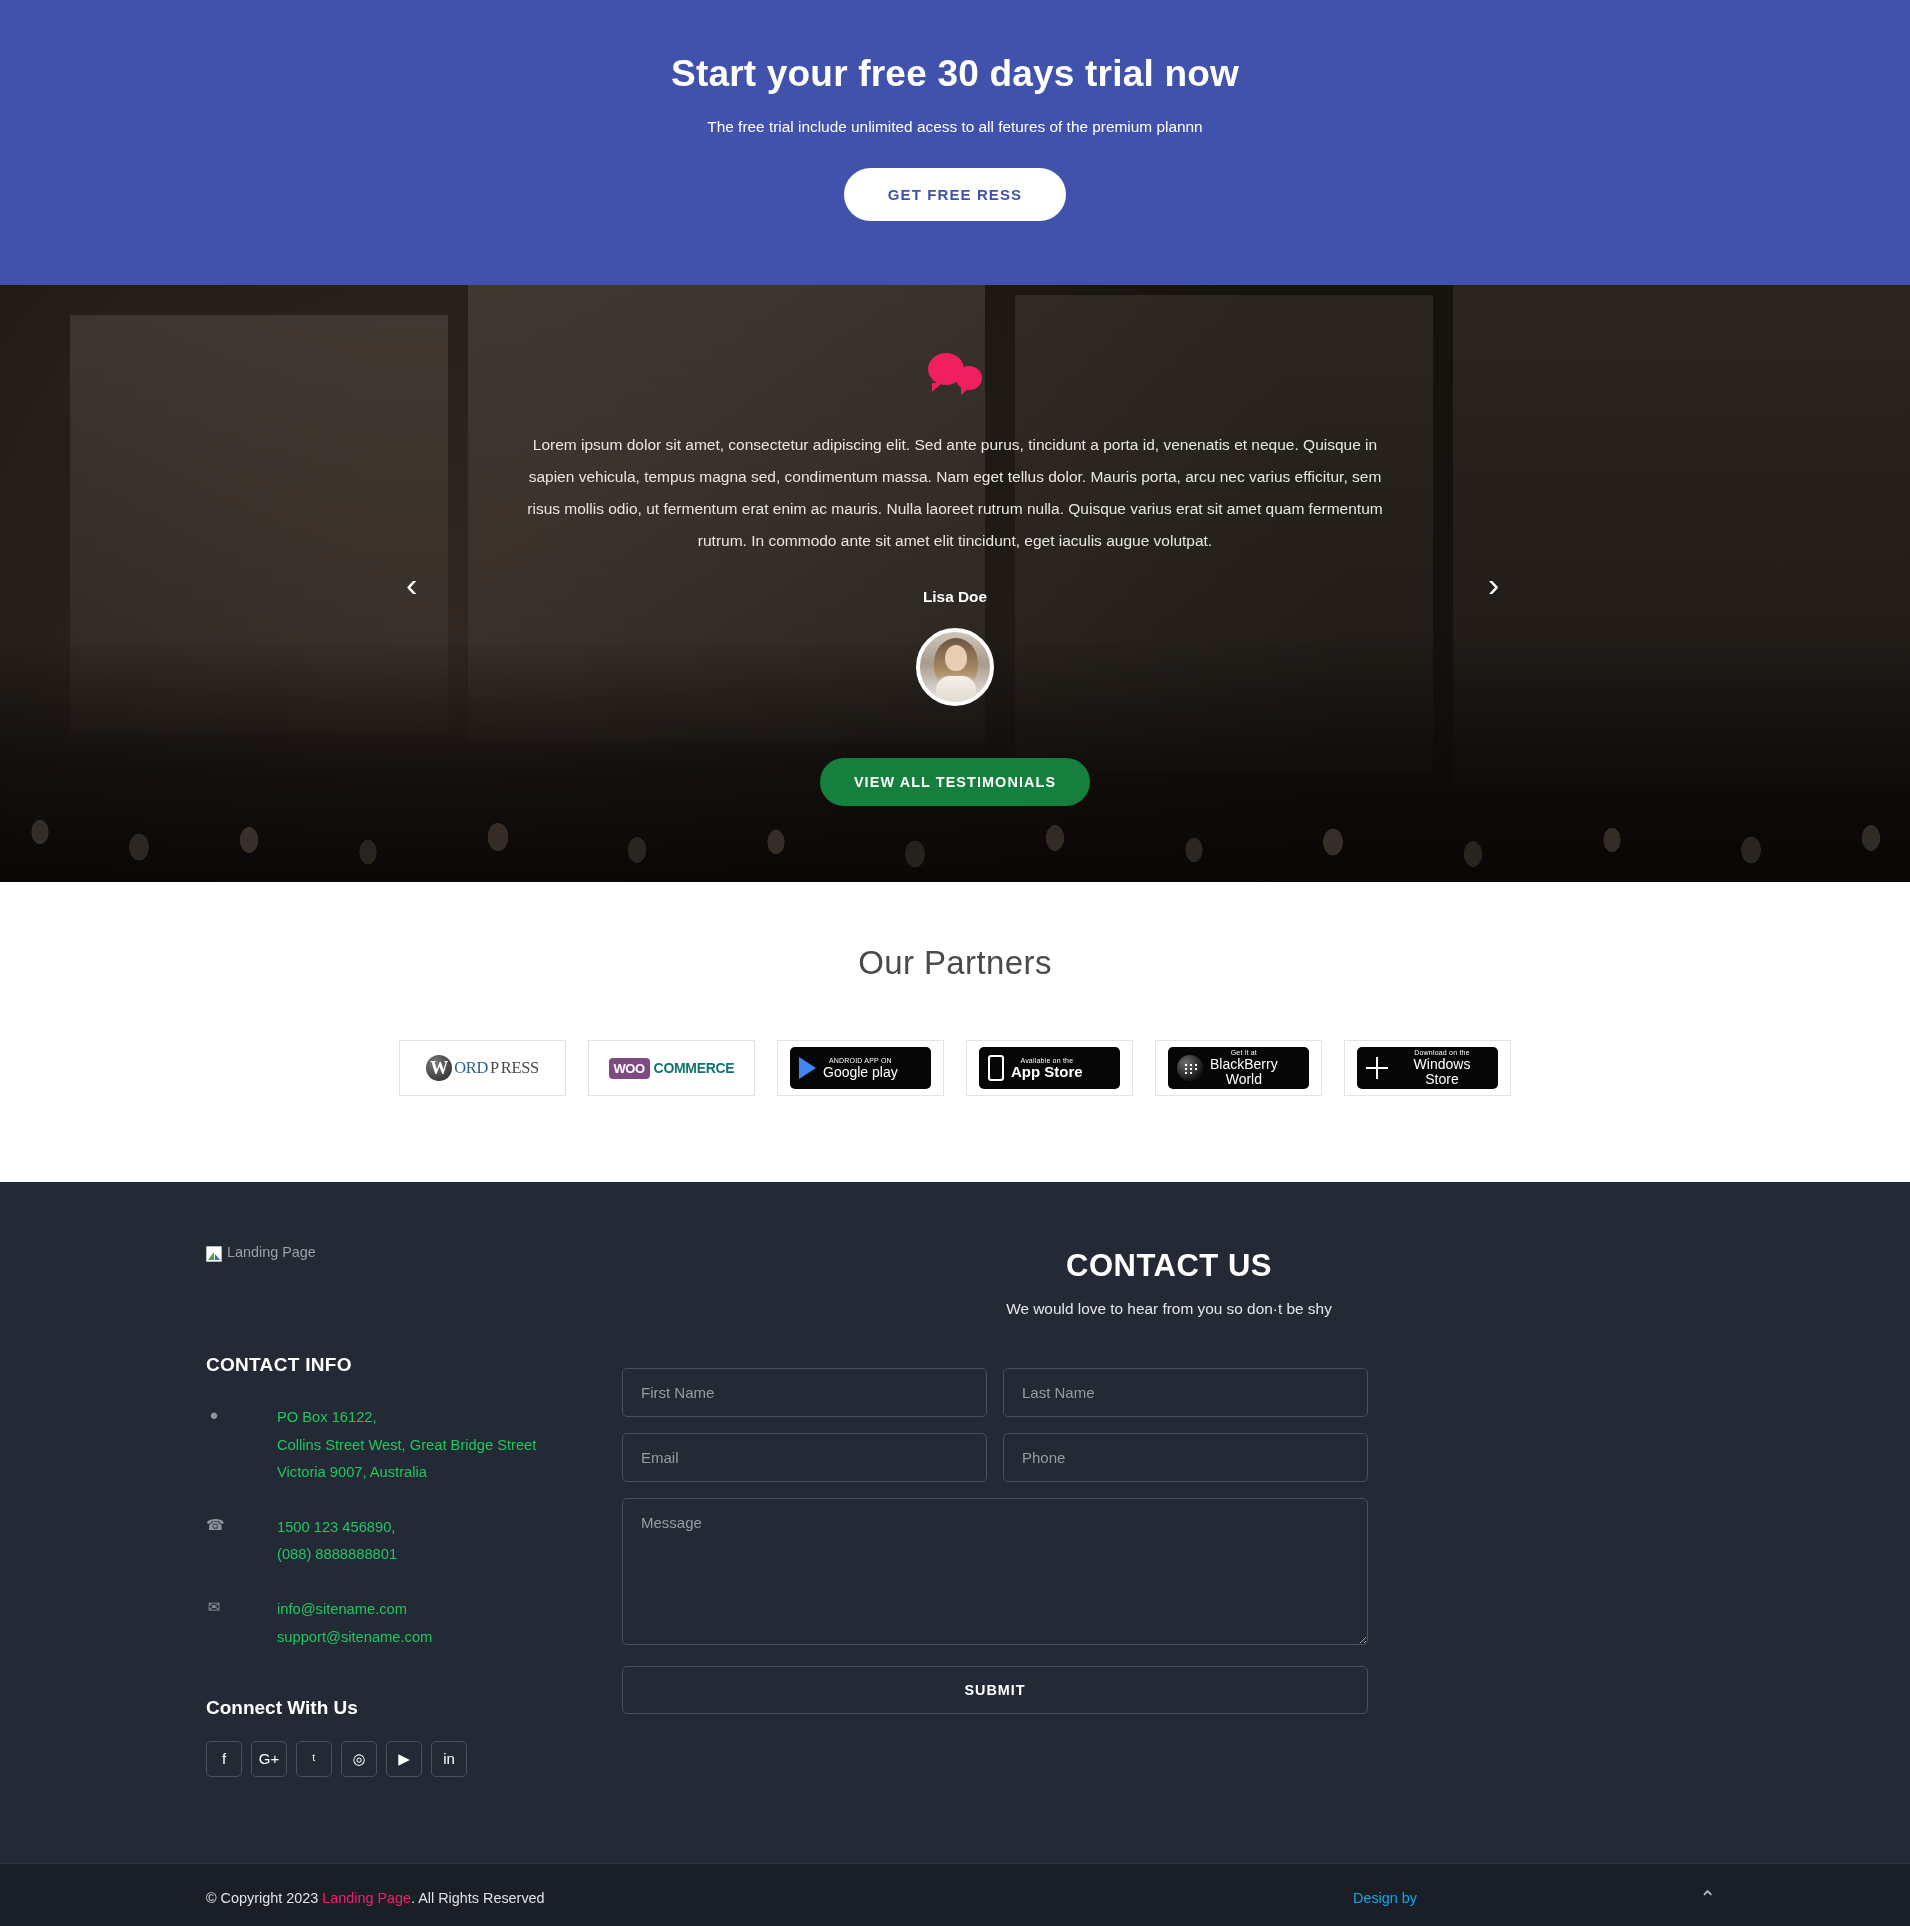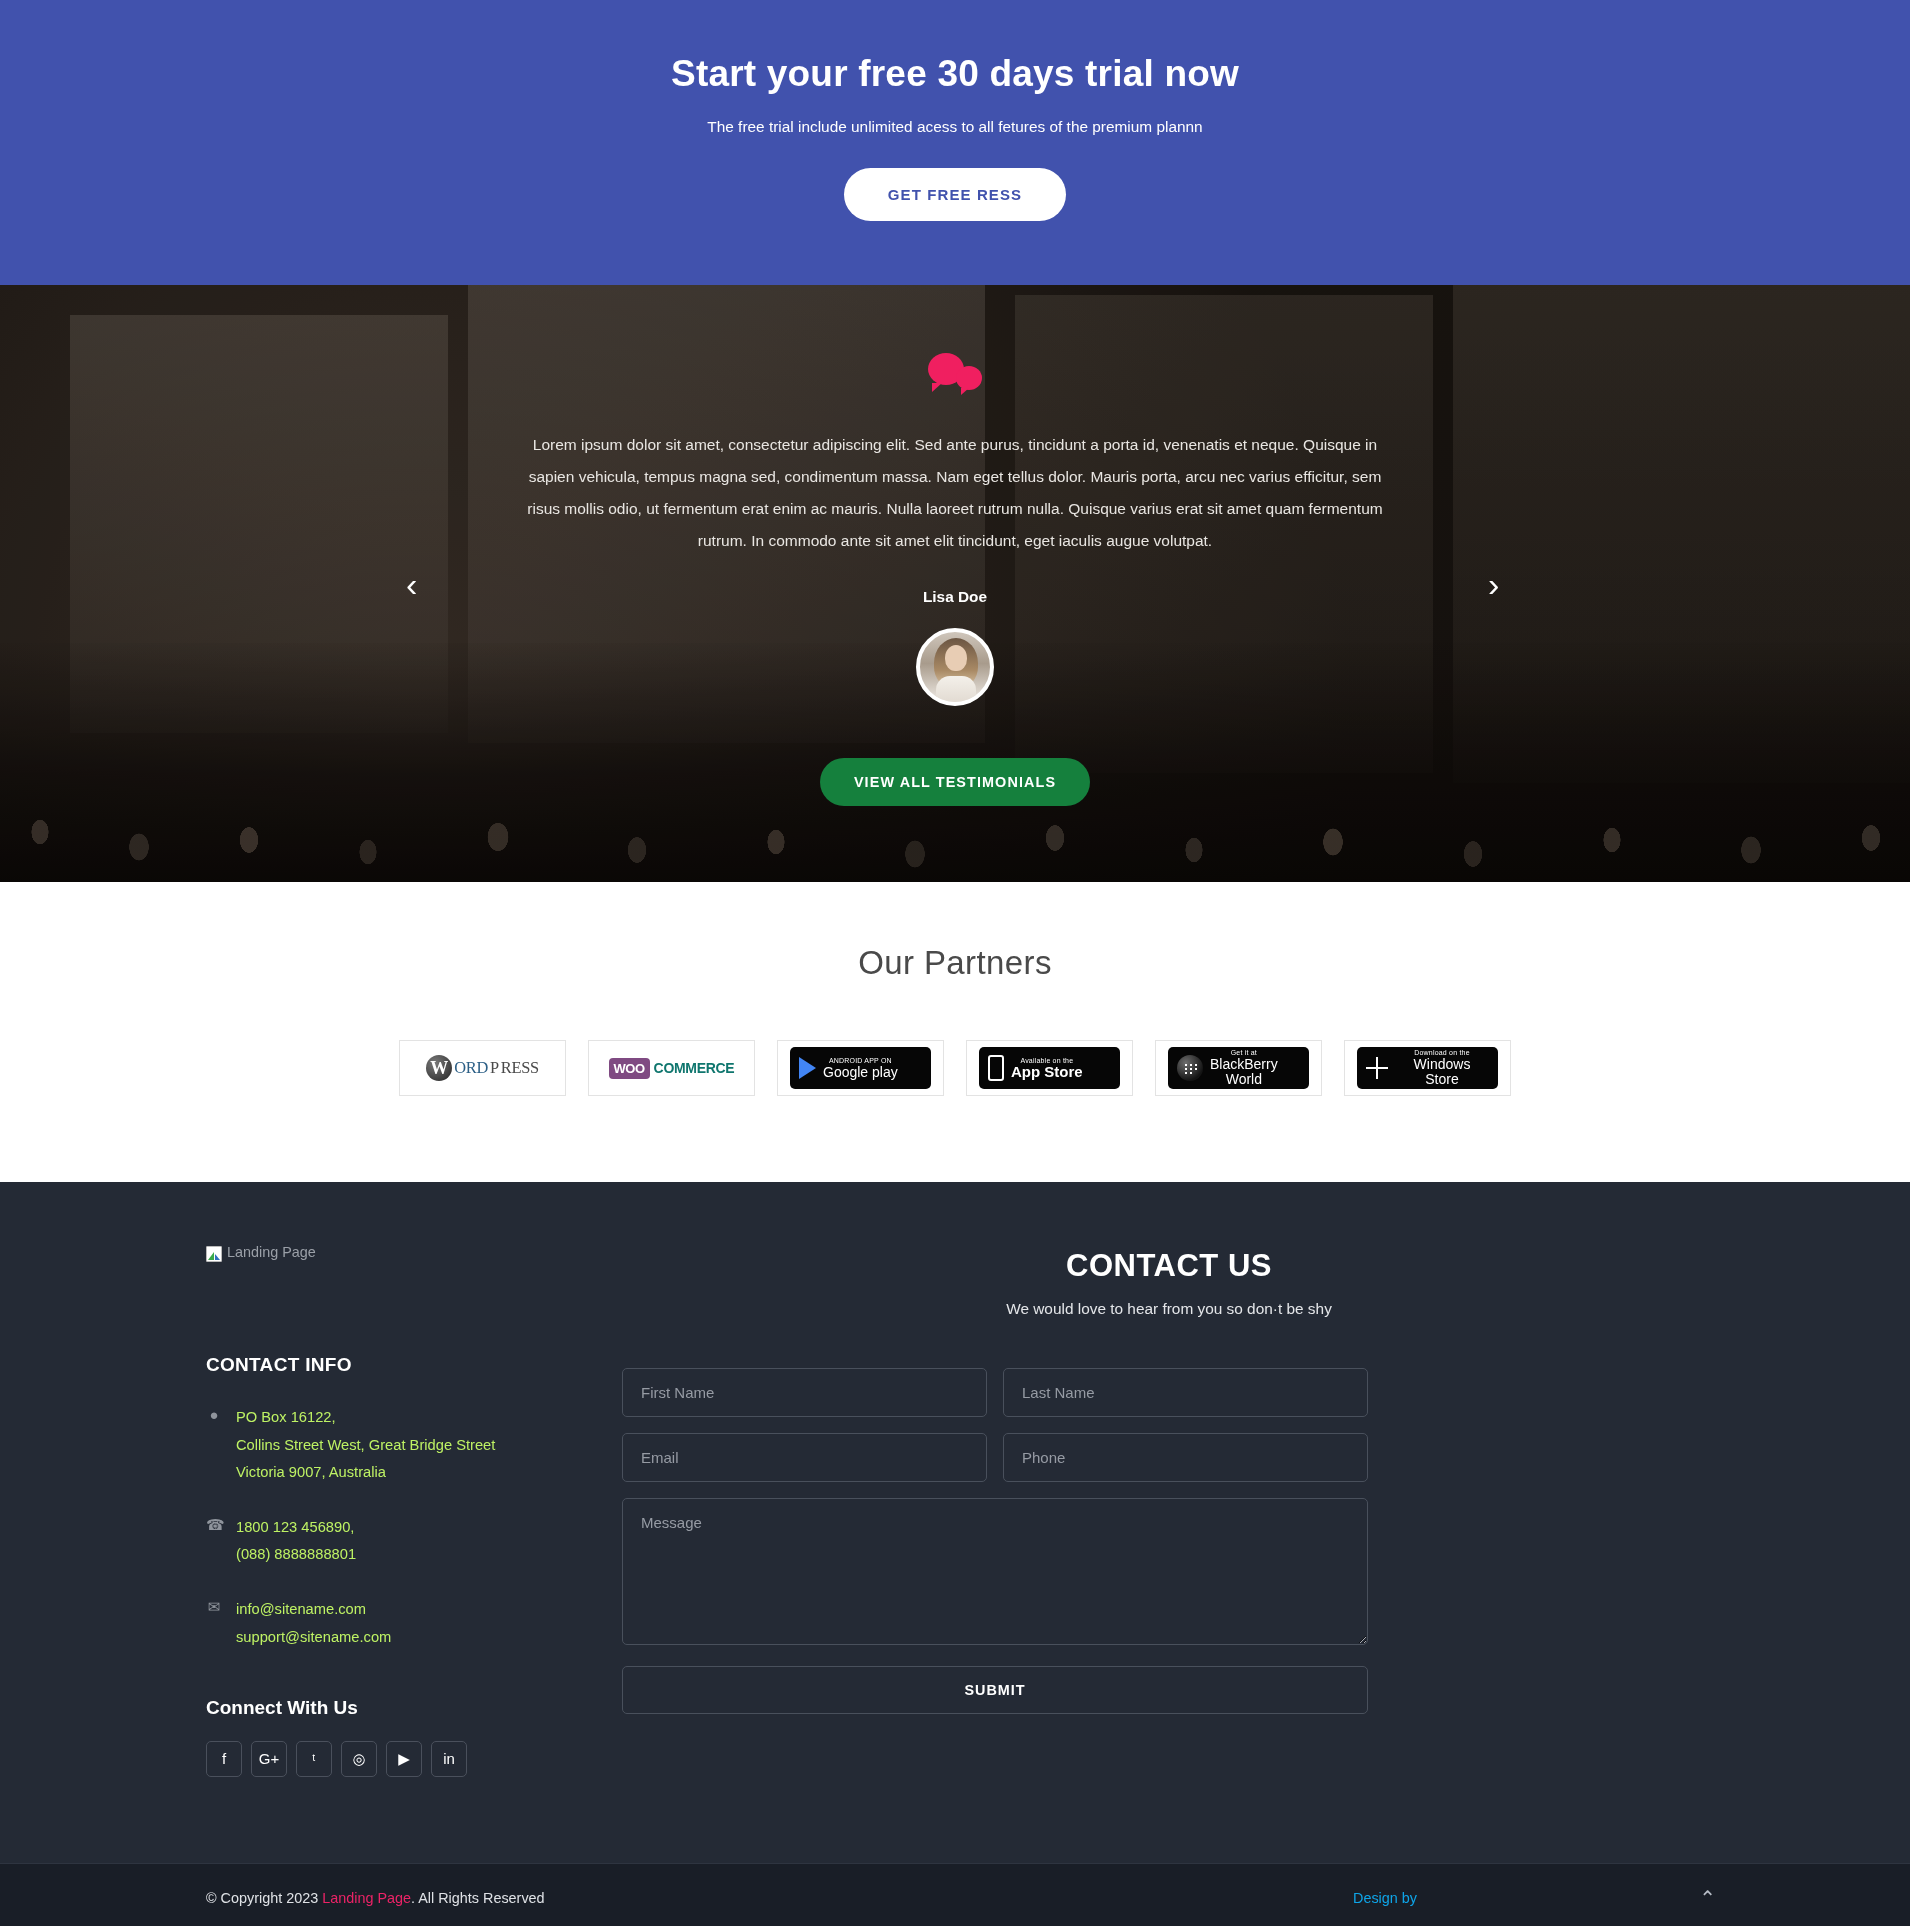--- a/index.html
+++ b/index.html
@@ -277,21 +277,21 @@
   .contact-title {
     color:#ffffff; font-size:31px; font-weight:bold; letter-spacing:0.5px; text-align:center;
   }
   .contact-sub { color:#e4e6e9; font-size:15.4px; margin-top:16px; text-align:center; }
 
   .contact-info-head {
     color:#ffffff; font-size:19px; font-weight:bold; letter-spacing:0.3px; margin-top:92px;
   }
   .info-block { display:flex; gap:14px; margin-top:28px; }
   .info-ic { width:16px; flex:none; color:#8f949c; font-size:15px; padding-top:2px; text-align:center; }
-  .info-lines { color:#bef264; font-size:14.7px; line-height:1.85; }
+  .info-lines { color:#22c55e; font-size:14.7px; line-height:1.85;margin-left:41px; }
   .connect-head { color:#ffffff; font-size:19px; font-weight:bold; margin-top:46px; }
   .social-row { display:flex; gap:9px; margin-top:22px; }
   .social-btn {
     width:36px; height:36px; border:1px solid #4a505c; border-radius:5px;
     display:flex; align-items:center; justify-content:center;
     color:#ffffff; font-size:15px; cursor:pointer; background:transparent;
     font-family:"Liberation Sans", sans-serif;
   }
 
   .contact-form { width: 746px; margin: 50px 0 0 0; }
@@ -463,21 +463,21 @@
           <div class="info-lines">
             <div>PO Box 16122,</div>
             <div>Collins Street West, Great Bridge Street</div>
             <div>Victoria 9007, Australia</div>
           </div>
         </div>
 
         <div class="info-block">
           <span class="info-ic">☎</span>
           <div class="info-lines">
-            <div>1800 123 456890,</div>
+            <div>1500 123 456890,</div>
             <div>(088) 8888888801</div>
           </div>
         </div>
 
         <div class="info-block">
           <span class="info-ic">✉</span>
           <div class="info-lines">
             <div>info@sitename.com</div>
             <div>support@sitename.com</div>
           </div>

